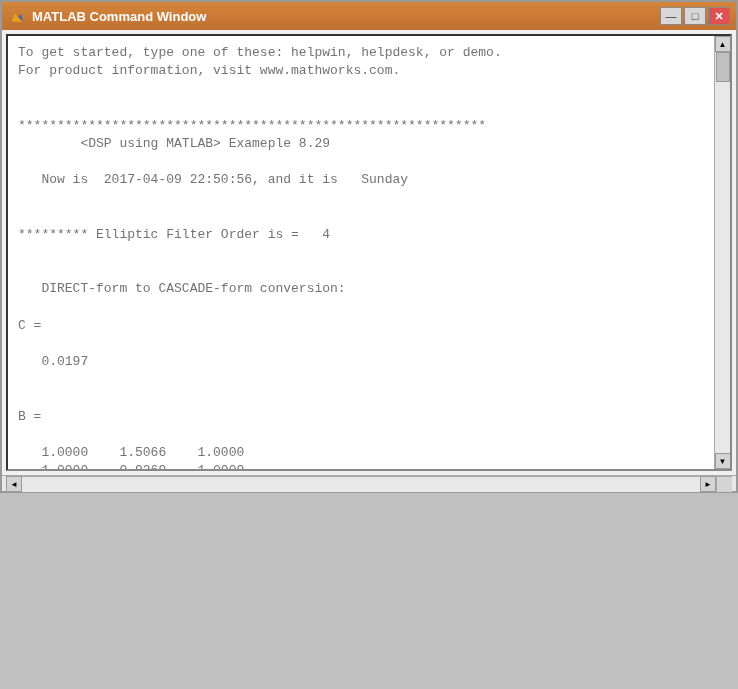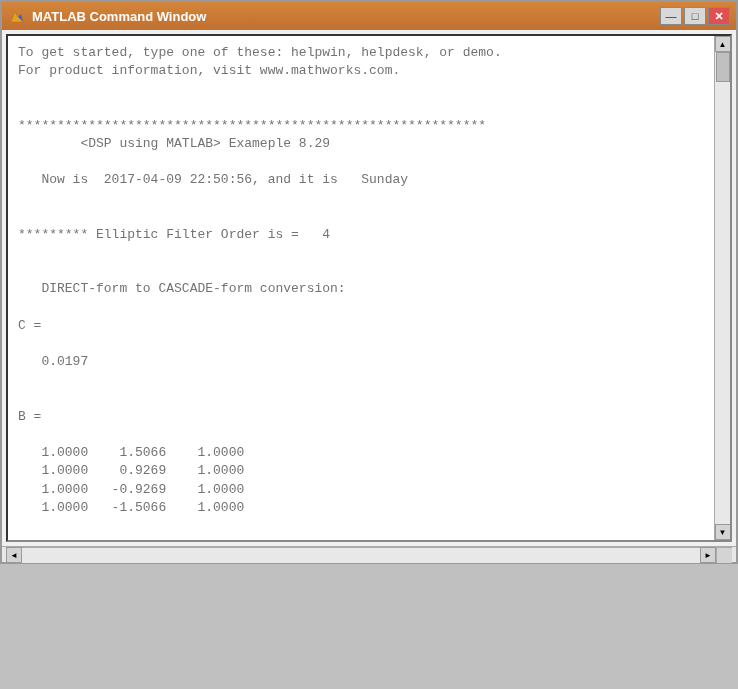--- a/index.html
+++ b/index.html
@@ -8,21 +8,21 @@
       width: 738px;
       height: 689px;
       background: #c0c0c0;
       font-family: Arial, sans-serif;
       font-size: 12px;
       overflow: hidden;
     }
 
     .window {
       width: 738px;
-      height: 564px;
+      height: 493px;
       background: #f0f0f0;
       border: 2px solid #999;
       display: flex;
       flex-direction: column;
     }
 
     .title-bar {
       background: linear-gradient(to bottom, #d4853a, #c07030);
       height: 28px;
       display: flex;

